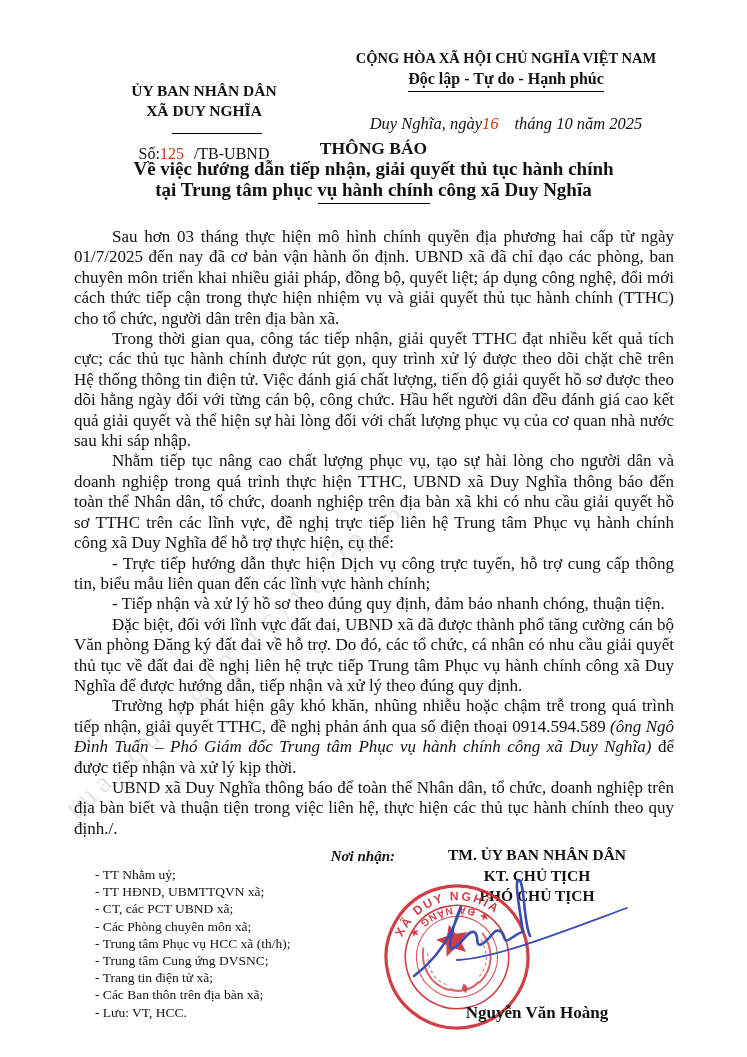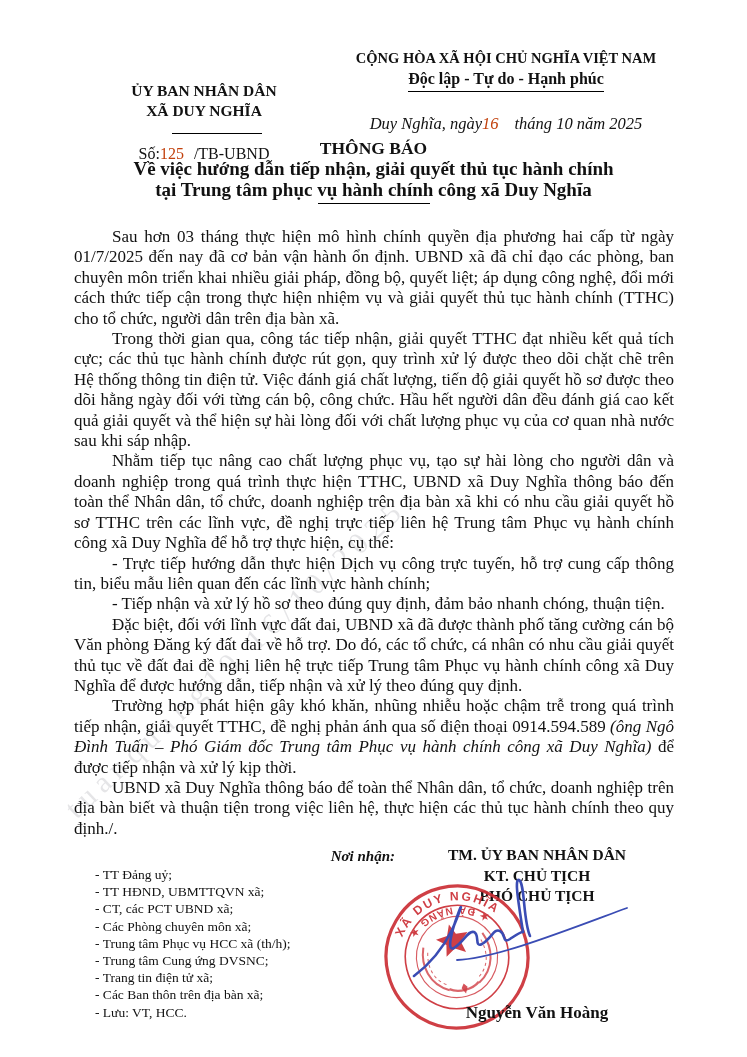--- a/index.html
+++ b/index.html
@@ -89,21 +89,21 @@
     <p>Nhằm tiếp tục nâng cao chất lượng phục vụ, tạo sự hài lòng cho người dân và doanh nghiệp trong quá trình thực hiện TTHC, UBND xã Duy Nghĩa thông báo đến toàn thể Nhân dân, tổ chức, doanh nghiệp trên địa bàn xã khi có nhu cầu giải quyết hồ sơ TTHC trên các lĩnh vực, đề nghị trực tiếp liên hệ Trung tâm Phục vụ hành chính công xã Duy Nghĩa để hỗ trợ thực hiện, cụ thể:</p>
     <p>- Trực tiếp hướng dẫn thực hiện Dịch vụ công trực tuyến, hỗ trợ cung cấp thông tin, biểu mẫu liên quan đến các lĩnh vực hành chính;</p>
     <p>- Tiếp nhận và xử lý hồ sơ theo đúng quy định, đảm bảo nhanh chóng, thuận tiện.</p>
     <p>Đặc biệt, đối với lĩnh vực đất đai, UBND xã đã được thành phố tăng cường cán bộ Văn phòng Đăng ký đất đai về hỗ trợ. Do đó, các tổ chức, cá nhân có nhu cầu giải quyết thủ tục về đất đai đề nghị liên hệ trực tiếp Trung tâm Phục vụ hành chính công xã Duy Nghĩa để được hướng dẫn, tiếp nhận và xử lý theo đúng quy định.</p>
     <p><span>Trường hợp phát hiện gây khó khăn, nhũng nhiễu hoặc chậm trễ trong quá trình tiếp nhận, giải quyết TTHC, đề nghị phản ánh qua số điện thoại 0914.594.589 </span><span class="it">(ông Ngô Đình Tuấn – Phó Giám đốc Trung tâm Phục vụ hành chính công xã Duy Nghĩa)</span><span> để được tiếp nhận và xử lý kịp thời.</span></p>
     <p>UBND xã Duy Nghĩa thông báo để toàn thể Nhân dân, tổ chức, doanh nghiệp trên địa bàn biết và thuận tiện trong việc liên hệ, thực hiện các thủ tục hành chính theo quy định./.</p>
   </div>
 
   <div class="recipients">
     <div class="rc-label">Nơi nhận:</div>
-    <div class="rc-item">- TT Đảng uỷ;</div>
+    <div class="rc-item">- TT Nhằm uỷ;</div>
     <div class="rc-item">- TT HĐND, UBMTTQVN xã;</div>
     <div class="rc-item">- CT, các PCT UBND xã;</div>
     <div class="rc-item">- Các Phòng chuyên môn xã;</div>
     <div class="rc-item">- Trung tâm Phục vụ HCC xã (th/h);</div>
     <div class="rc-item">- Trung tâm Cung ứng DVSNC;</div>
     <div class="rc-item">- Trang tin điện tử xã;</div>
     <div class="rc-item">- Các Ban thôn trên địa bàn xã;</div>
     <div class="rc-item">- Lưu: VT, HCC.</div>
   </div>
 

